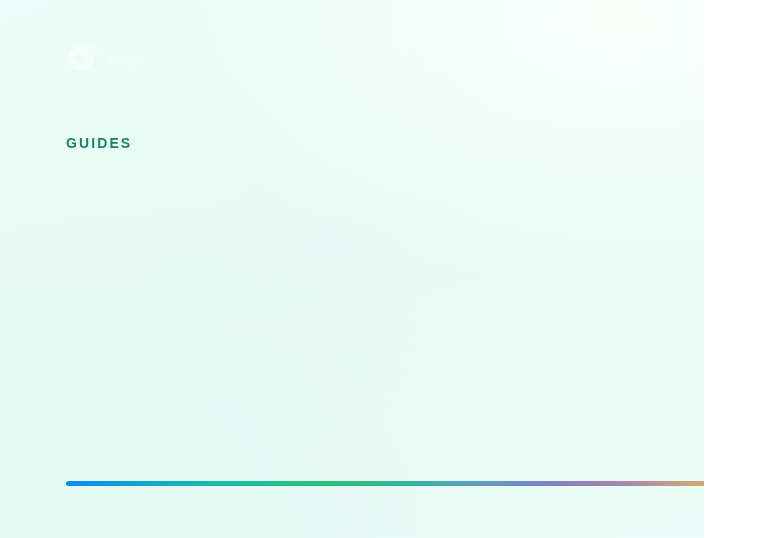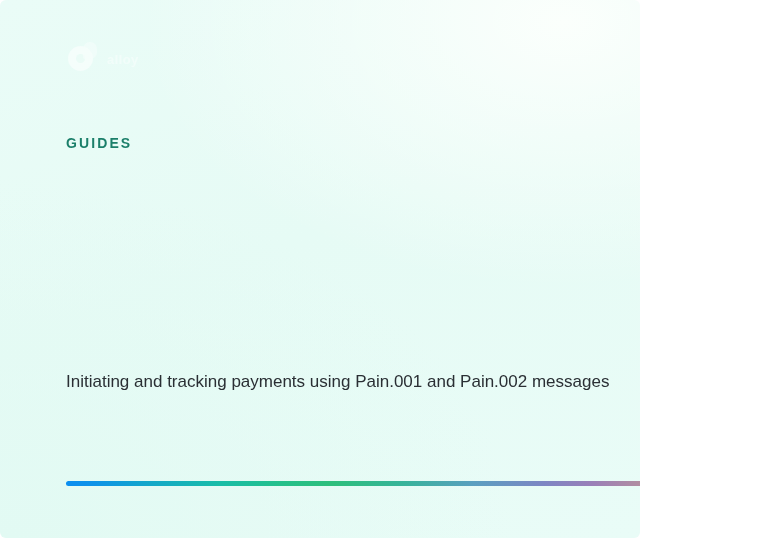--- a/index.html
+++ b/index.html
@@ -10,30 +10,29 @@
     width: 768px;
     height: 538px;
     overflow: hidden;
     font-family: "Liberation Sans", sans-serif;
     background: #ffffff;
   }
 
   
   .hero {
     position: relative;
-    width: 640px;
+    width: 704px;
     height: 538px;
     box-sizing: border-box;
     background-color: #e7fbf5;
     background-image:
       radial-gradient(120% 90% at 88% 4%, #fbfffc 0%, rgba(251,255,252,0) 55%),
       radial-gradient(130% 110% at 2% 100%, #e2faf3 0%, rgba(226,250,243,0) 60%),
       linear-gradient(160deg, #eafcf7 0%, #e6fbf5 45%, #e9fcf7 100%);
     overflow: hidden;
-    border-radius: 6px;
   }
 
   
   .logo {
     position: absolute;
     left: 66px;
     top: 42px;
     display: flex;
     align-items: center;
     gap: 7px;
@@ -161,17 +160,16 @@
       <span class="ring"></span>
       <span class="hole"></span>
       <span class="petal"></span>
     </span>
     <span class="logo-word">alloy</span>
   </div>
 
   <div class="eyebrow">GUIDES</div>
 
 
-  <p class="subtitle">Initiating and tracking payments using Pain.001 and Pain.002 messages</p>
 
   <div class="accent-rule"></div>
 
 </div>
 
 </body></html>

